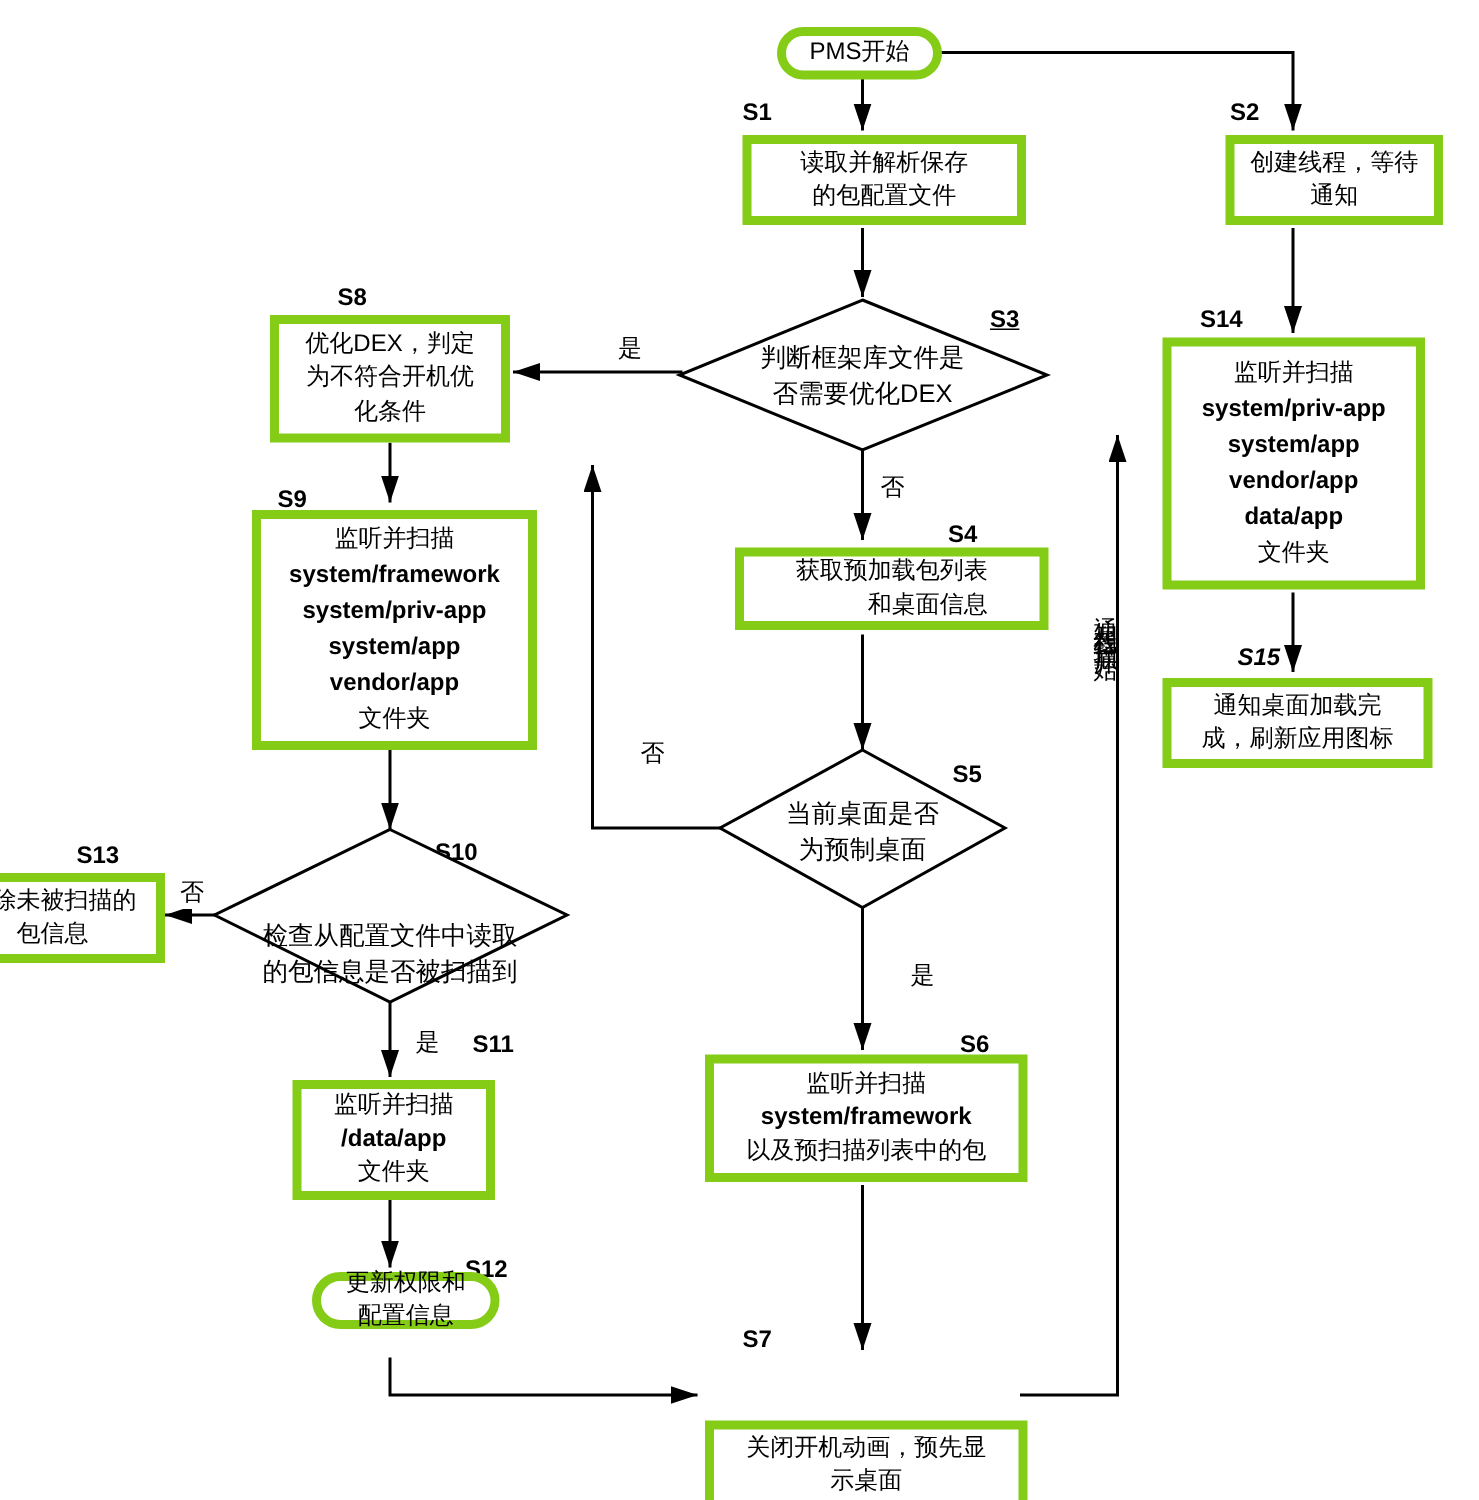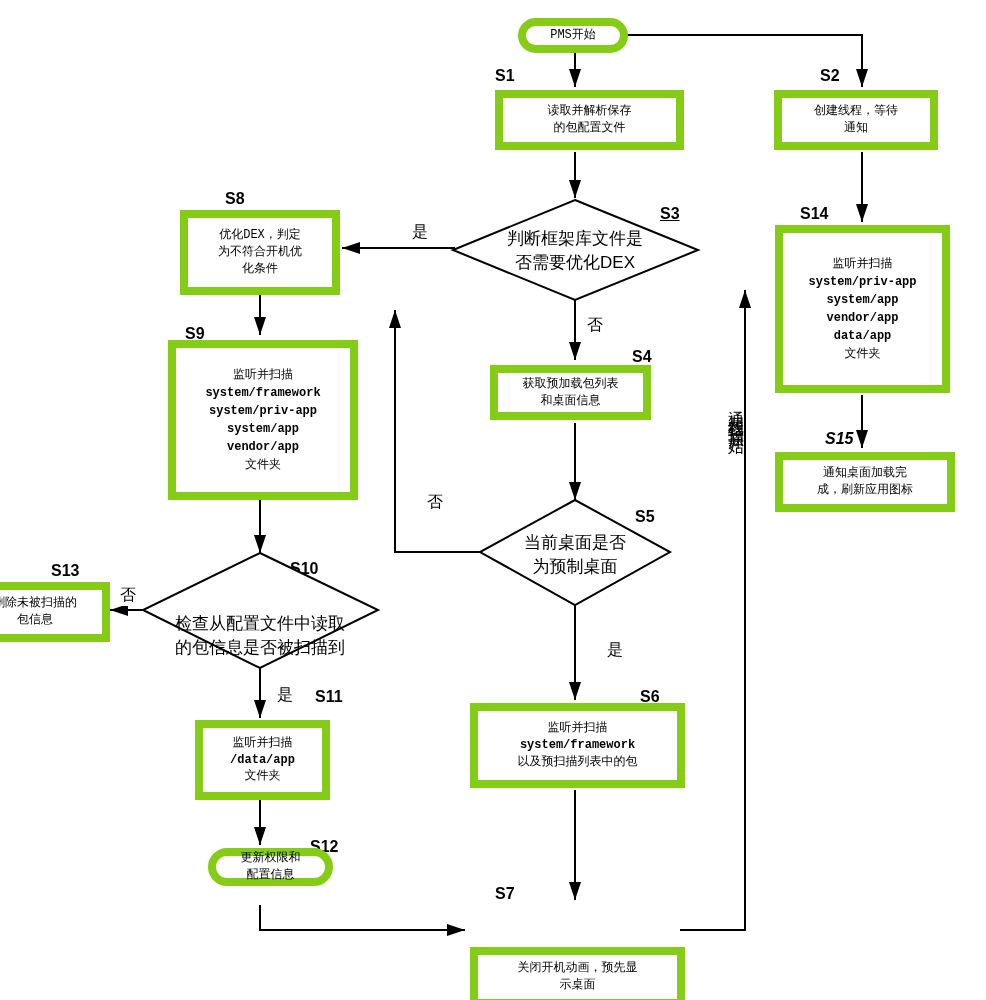--- a/index.html
+++ b/index.html
@@ -5,30 +5,29 @@
     * { margin: 0; padding: 0; box-sizing: border-box; }
     body {
       font-family: "SimSun", "Microsoft YaHei", sans-serif;
       background: white;
       width: 986px;
       height: 1000px;
       position: relative;
     }
     .node {
       position: absolute;
-      border: 8px solid #84cc16;
+      border: 6px solid #84cc16;
       background: white;
       display: flex;
       align-items: center;
       justify-content: center;
       text-align: center;
       padding: 6px 10px;
-      font-size: 12px;
+      font-size: 16px;
       line-height: 1.4;
-      font-family: Liberation Mono, monospace;
     }
     .rounded { border-radius: 25px; }
     .label {
       position: absolute;
       font-size: 16px;
       font-weight: bold;
       background: white;
     }
     .edge-label {
       position: absolute;
@@ -114,39 +113,39 @@
   <span>PMS开始</span>
 </div>
 
 <div class="label" style="left:495px; top:67px;">S1</div>
 <div class="node" style="left:495px; top:90px; width:189px; height:60px; white-space:pre-line;">
   <span>读取并解析保存
 的包配置文件</span>
 </div>
 
 <div class="label" style="left:820px; top:67px;">S2</div>
-<div class="node" style="left:774px; top:90px; width:164px; height:60px; white-space:pre-line;">
+<div class="node" style="left:817px; top:90px; width:145px; height:60px; white-space:pre-line;">
   <span>创建线程，等待
 通知</span>
 </div>
 
 <div class="label" style="left:660px; top:205px;text-decoration:underline;">S3</div>
 <svg class="diamond" style="left:453px; top:200px; width:245px; height:100px;">
   <polygon points="122,0 245,50 122,100 0,50" fill="white" stroke="black" stroke-width="2"></polygon>
 </svg>
 <div class="diamond-text" style="left:480px; top:223px; width:190px; height:55px; white-space:pre-line;">
   <span>判断框架库文件是
 否需要优化DEX</span>
 </div>
 
 <div class="edge-label" style="left:410px; top:222px;">是</div>
 <div class="edge-label" style="left:585px; top:315px;">否</div>
 
 <div class="label" style="left:632px; top:348px;">S4</div>
-<div class="node" style="left:490px; top:365px; width:161px; height:55px; white-space:pre-line;">
+<div class="node" style="left:490px; top:365px; width:209px; height:55px; white-space:pre-line;text-align:right;">
   <span>获取预加载包列表
 和桌面信息</span>
 </div>
 
 <div class="label" style="left:635px; top:508px;">S5</div>
 <svg class="diamond" style="left:480px; top:500px; width:190px; height:105px;">
   <polygon points="95,0 190,52 95,105 0,52" fill="white" stroke="black" stroke-width="2"></polygon>
 </svg>
 <div class="diamond-text" style="left:500px; top:530px; width:150px; height:50px; white-space:pre-line;">
   <span>当前桌面是否

